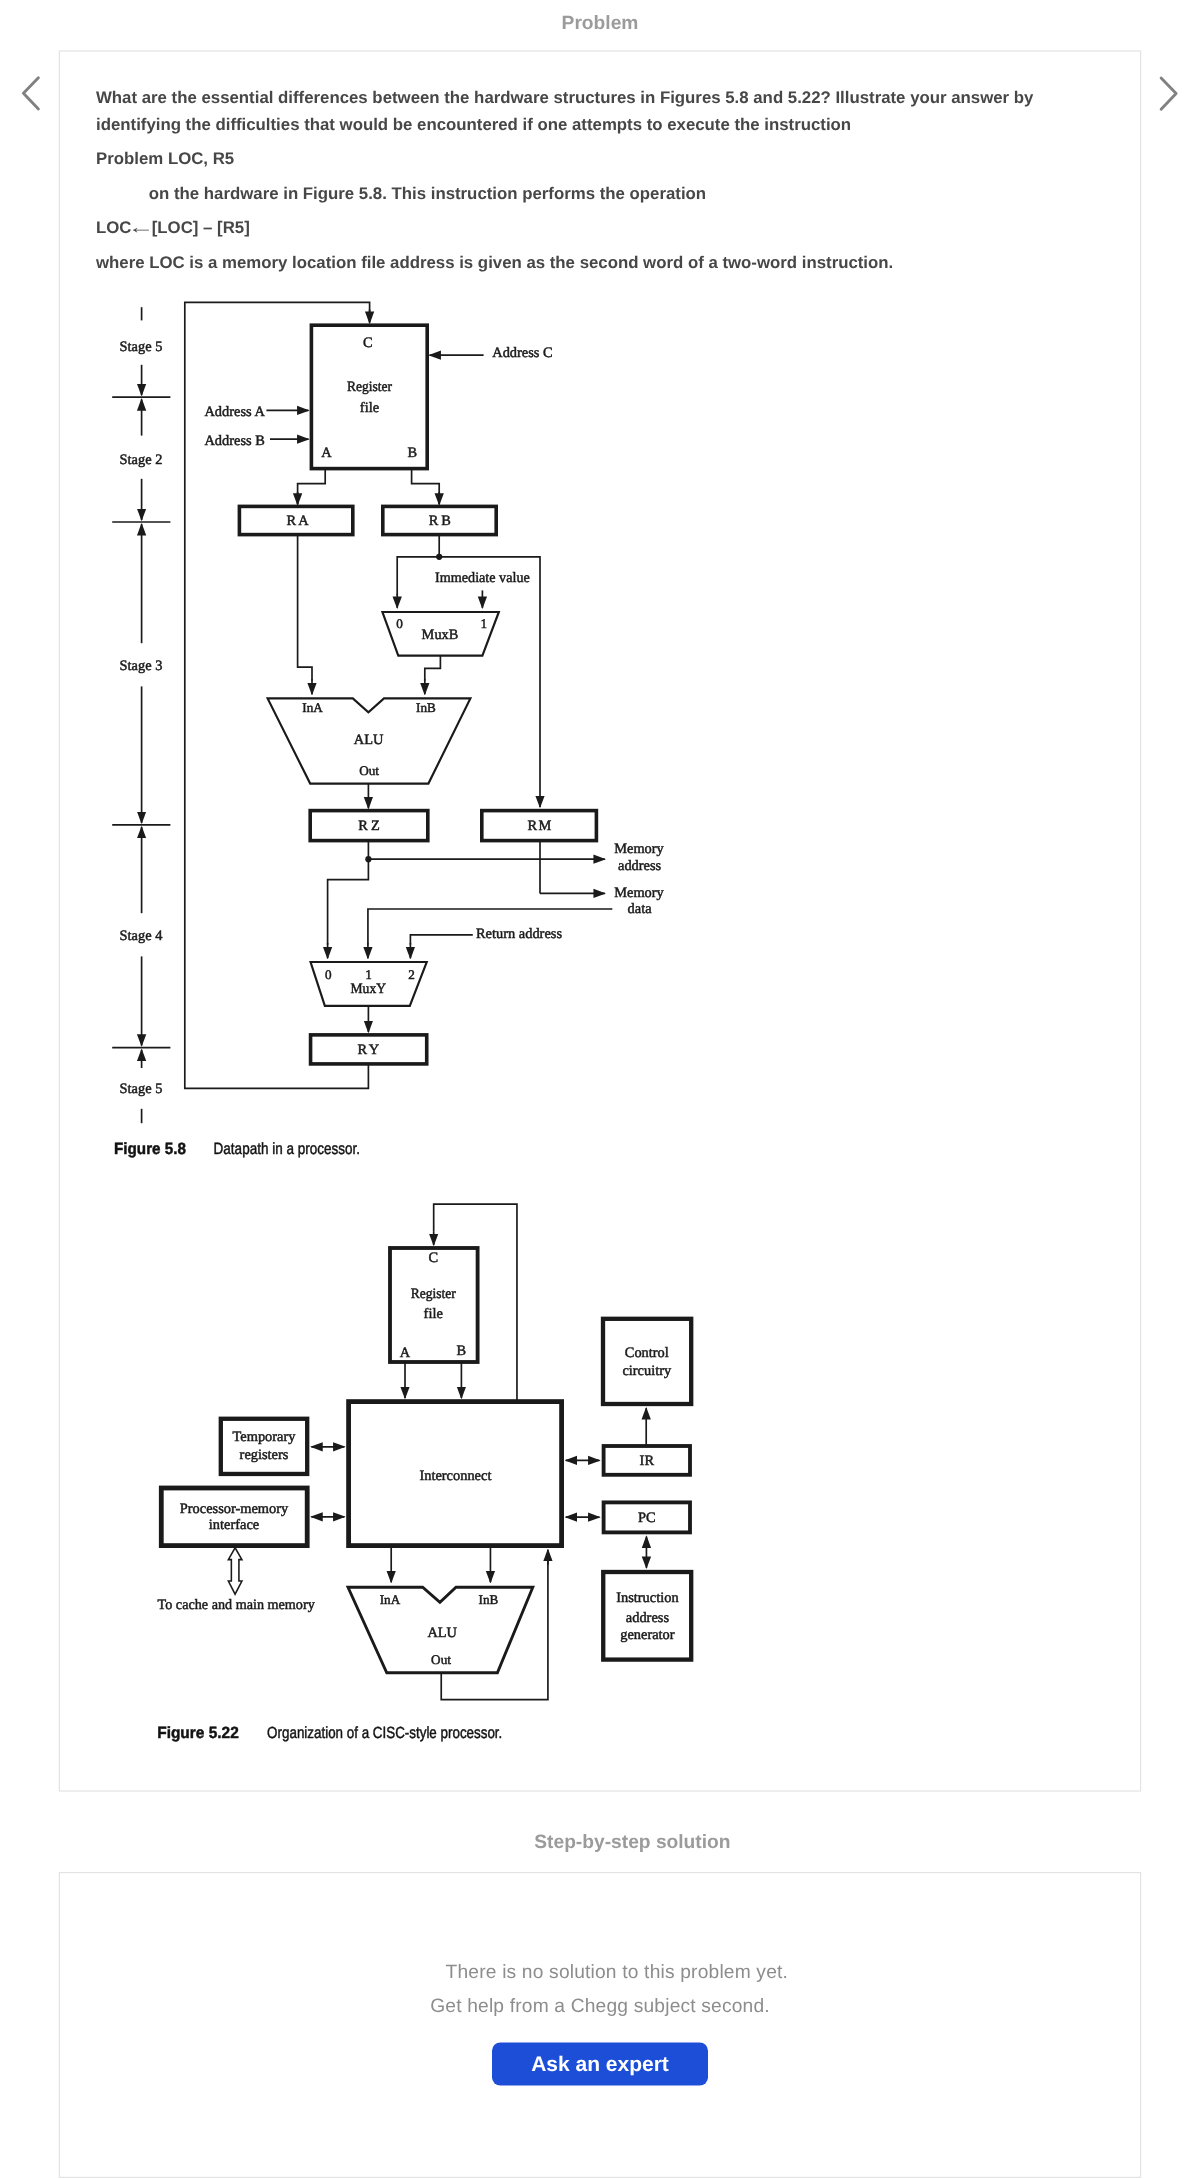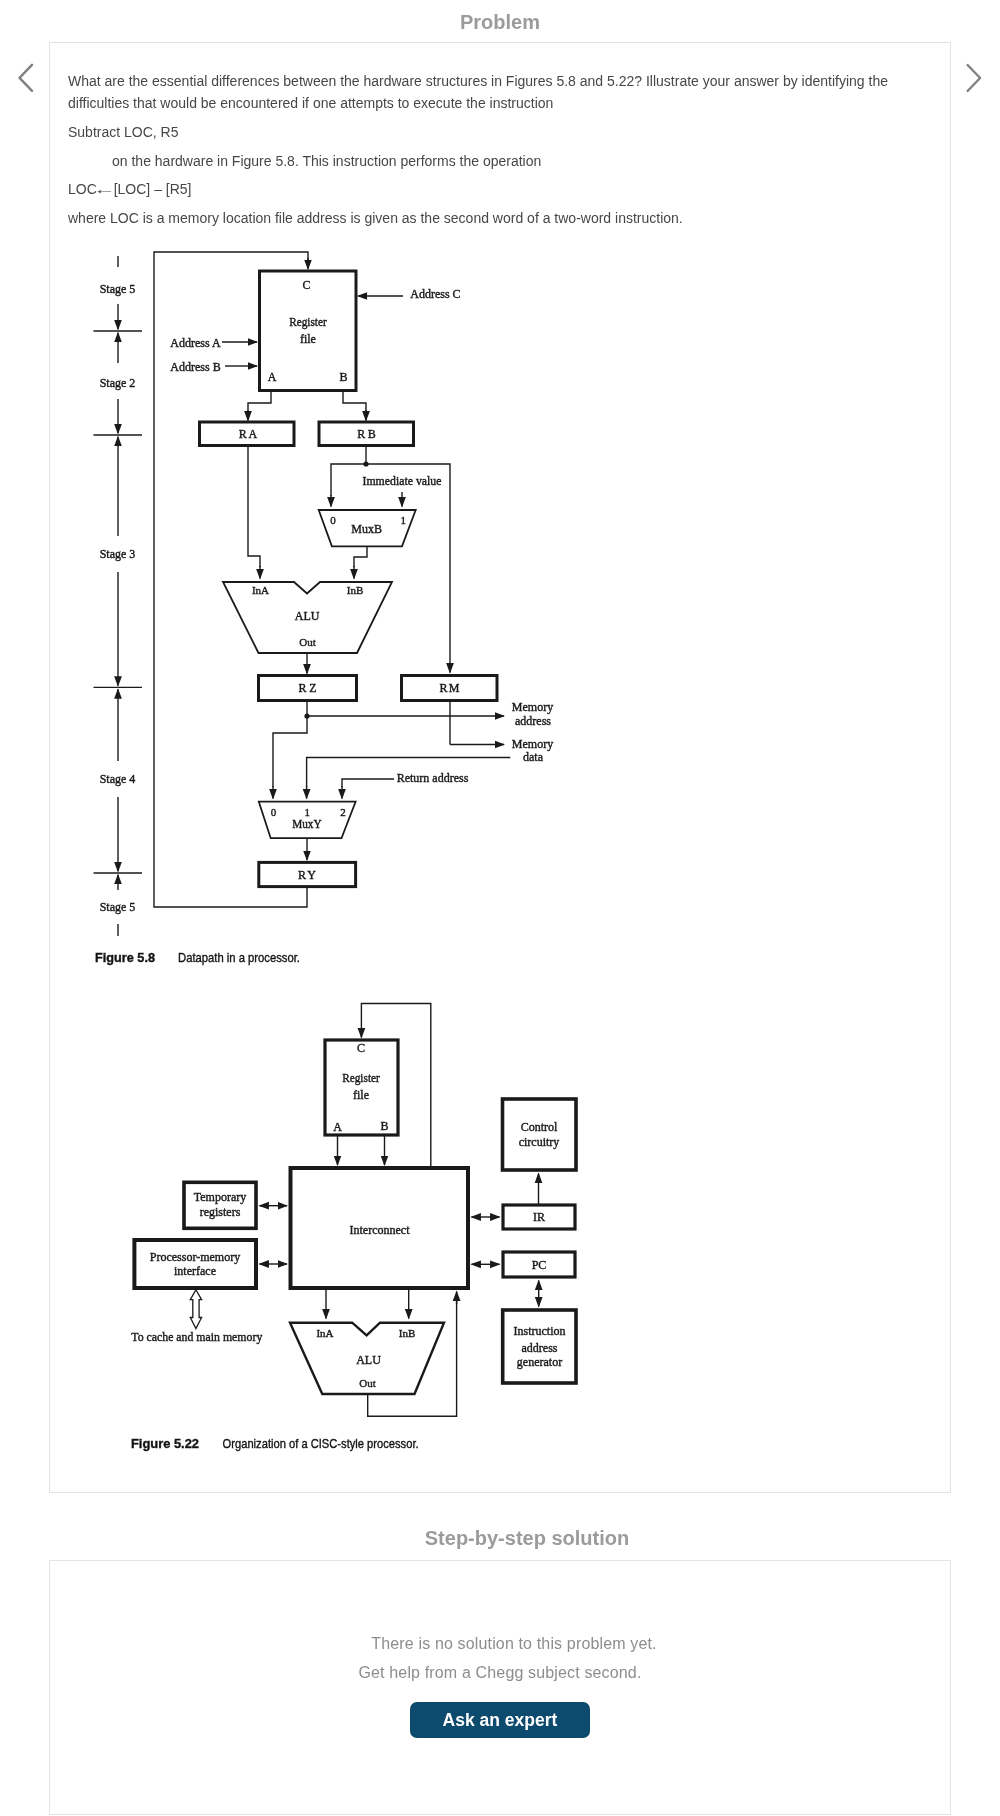--- a/index.html
+++ b/index.html
@@ -1,34 +1,34 @@
 <!DOCTYPE html>
 <html><head>
 <meta charset="utf-8">
 <style>
   html,body{margin:0;padding:0;background:#fff;}
   body{width:1000px;height:1816px;position:relative;font-family:"Liberation Sans",sans-serif;overflow:hidden;}
-  .hdr{position:absolute;left:0;width:1000px;text-align:center;font-size:20px;font-weight:bold;color:#9b9b9b;}
+  .hdr{position:absolute;left:0;width:1000px;text-align:center;font-size:16px;font-weight:bold;color:#9b9b9b;}
   .card{position:absolute;left:49px;width:902px;border:1px solid #e3e3e3;background:#fff;box-sizing:border-box;}
-  .ptxt{position:absolute;left:68px;font-size:14px;color:#474747;line-height:22px;}
+  .ptxt{position:absolute;left:80px;font-size:14px;color:#474747;line-height:22px;font-weight:bold;}
   .gtxt{position:absolute;left:0;width:1000px;text-align:center;font-size:16px;color:#8d8d8d;letter-spacing:0.15px;}
   .arr{display:inline-block;transform:scaleX(1.62);transform-origin:left center;margin:0 2.5px 0 -3.5px;}
-  .btn{position:absolute;left:410px;top:1702px;width:180px;height:36px;background:#0c4a6e;border-radius:7px;color:#fff;font-size:17.5px;font-weight:bold;text-align:center;line-height:36px;}
+  .btn{position:absolute;left:410px;top:1702px;width:180px;height:36px;background:#1d4ed8;border-radius:7px;color:#fff;font-size:17.5px;font-weight:bold;text-align:center;line-height:36px;}
   svg{position:absolute;left:0;top:0;}
   svg text{font-family:"Liberation Serif",serif;font-size:12px;fill:#1b1b1b;stroke:#1b1b1b;stroke-width:0.4px;}
   text.p{font-size:11px;}
   text.cap{font-family:"Liberation Sans",sans-serif;font-size:13.5px;fill:#111;}
   text.capb{font-family:"Liberation Sans",sans-serif;font-size:13.5px;font-weight:bold;fill:#111;}
 </style>
 </head>
 <body>
 <div class="hdr" style="top:11px;">Problem</div>
 <div class="card" style="top:42px;height:1451px;"></div>
 <div class="ptxt" style="top:70px;width:830px;">What are the essential differences between the hardware structures in Figures 5.8 and 5.22? Illustrate your answer by identifying the difficulties that would be encountered if one attempts to execute the instruction</div>
-<div class="ptxt" style="top:121px;">Subtract LOC, R5</div>
+<div class="ptxt" style="top:121px;">Problem LOC, R5</div>
 <div class="ptxt" style="top:150px;margin-left:44px;">on the hardware in Figure 5.8. This instruction performs the operation</div>
 <div class="ptxt" style="top:178px;">LOC<span class="arr">←</span> [LOC] – [R5]</div>
 <div class="ptxt" style="top:207px;">where LOC is a memory location file address is given as the second word of a two-word instruction.</div>
 
 <div class="hdr" style="top:1527px;padding-left:27px;">Step-by-step solution</div>
 <div class="card" style="top:1560px;height:255px;"></div>
 <div class="gtxt" style="top:1635px;padding-left:14px;">There is no solution to this problem yet.</div>
 <div class="gtxt" style="top:1664px;">Get help from a Chegg subject second.</div>
 <div class="btn">Ask an expert</div>
 

